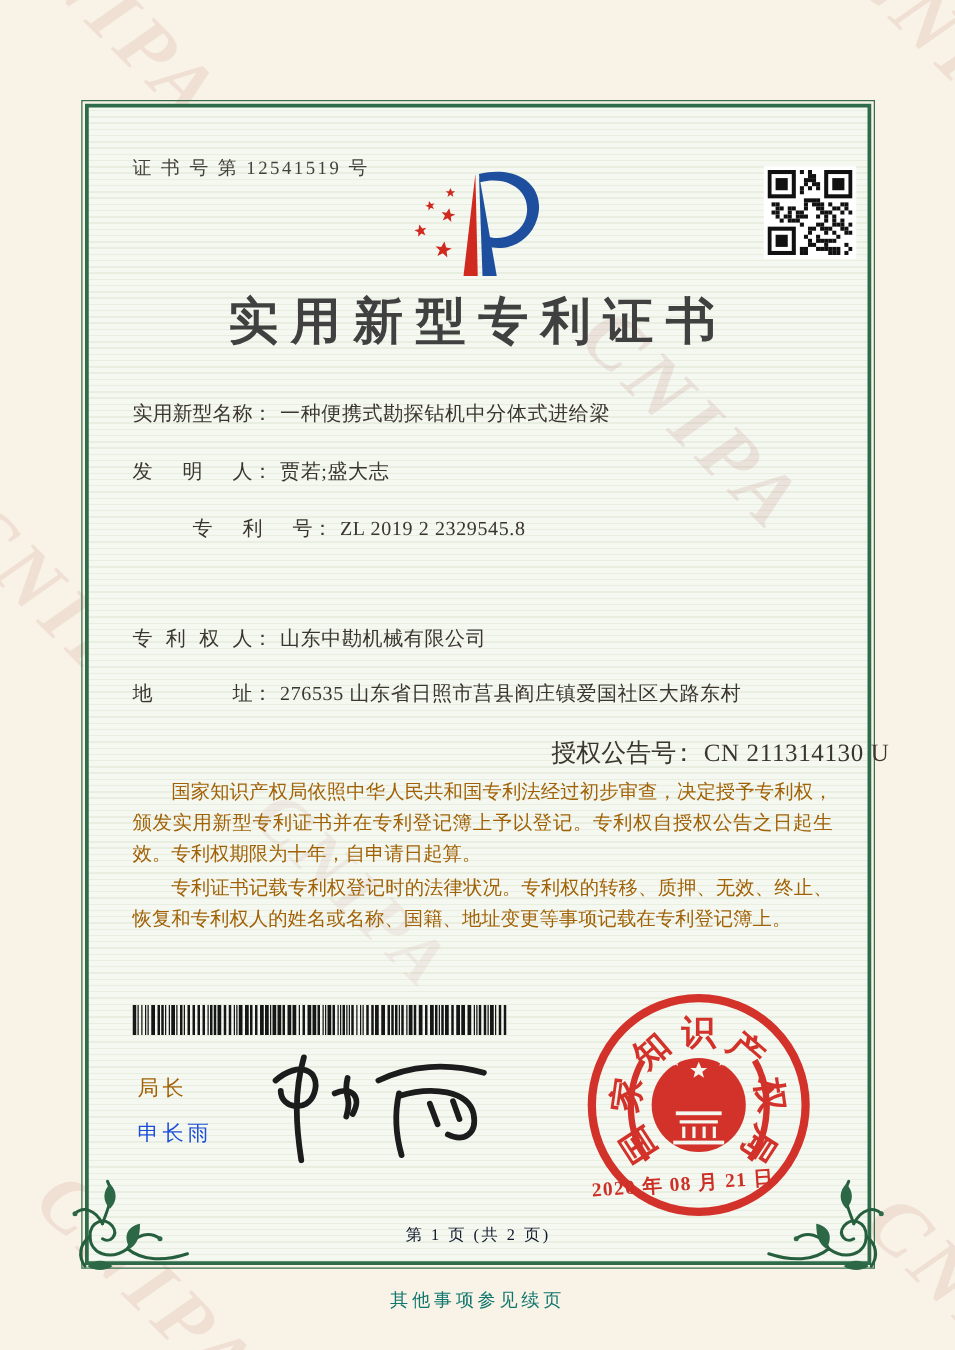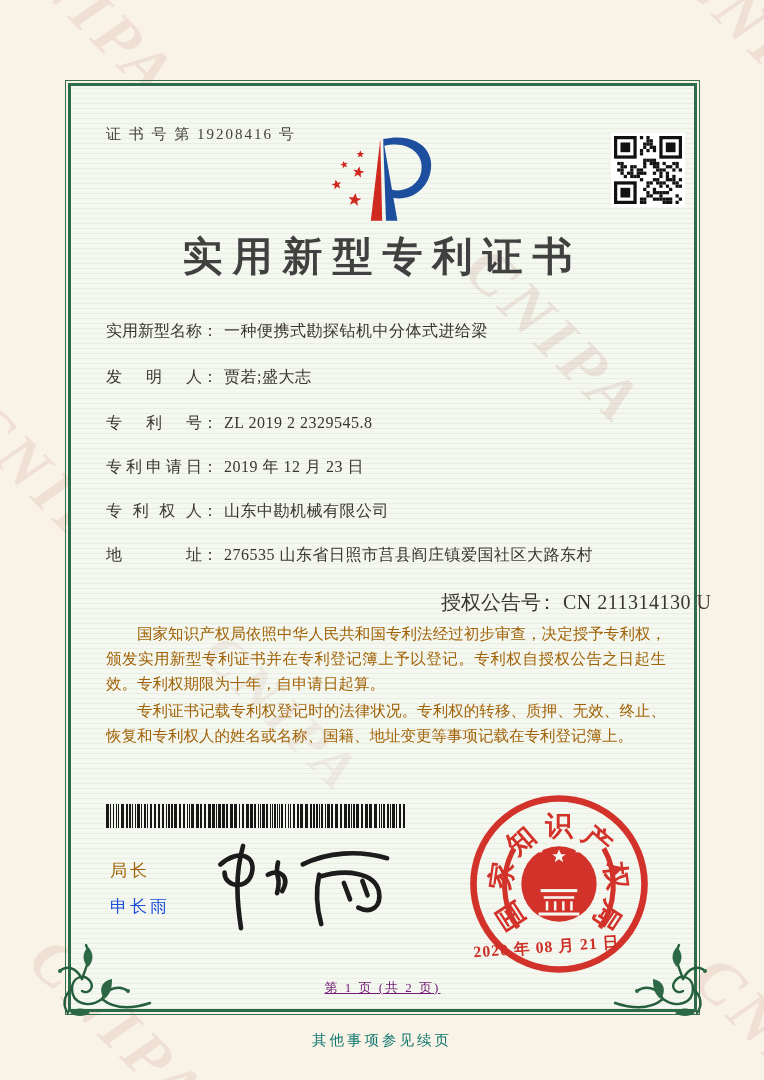--- a/index.html
+++ b/index.html
@@ -59,21 +59,21 @@
   .barcode{ position:absolute; left:40px; top:723px; width:312px; height:24px; }
   .sig-title{ position:absolute; left:44px; top:778px; font-size:17px; color:#a16207; letter-spacing:3px;}
   .sig-name{ position:absolute; left:44px; top:814px; font-size:17px; color:#1d4ed8; letter-spacing:3px;}
   .signature{ position:absolute; left:138px; top:752px; width:216px; height:104px; }
   .seal{ position:absolute; left:381px; top:706px; width:226px; height:194px; z-index:3; }
   .sealch{ font-size:27px; font-weight:700; fill:#d0241c; text-anchor:middle;
            font-family:"Liberation Serif",serif; }
   .sealdate{ font-size:15.5px; font-weight:600; fill:#c92118; text-anchor:middle;
              letter-spacing:1px; font-family:"Liberation Serif",serif; }
   .pagenum{ position:absolute; left:0; top:898px; width:100%; text-align:center;
-            font-size:13px; letter-spacing:2px; color:#701a75;text-decoration:underline; }
+            font-size:13px; letter-spacing:2px; color:#0f172a; }
   .contnote{ position:absolute; left:0; top:1031px; width:100%; text-align:center;
              font-size:14.5px; letter-spacing:3px; color:#0f766e; z-index:1; }
   .flourish{ position:absolute; width:100px; height:84px; z-index:4; }
   .flourish-bl{ left:-14px; top:858px; }
   .flourish-br{ right:-14px; top:858px; transform:scaleX(-1); }
 </style>
 </head>
 <body>
 
 <div class="page">
@@ -85,21 +85,21 @@
   <span class="wm" style="left:672px; top:1008px;">CNIPA</span>
 
   <div class="cert">
     <div class="cert-inner"></div>
 
     <div class="cert-content">
 
       <span class="wm wm-inside" style="left:378px; top:218px;">CNIPA</span>
       <span class="wm wm-inside" style="left:118px; top:600px; font-size:56px; color:rgba(198,150,140,0.14);">CNIPA</span>
 
-      <div class="certno">证 书 号 第 19208416 号</div>
+      <div class="certno">证 书 号 第 12541519 号</div>
 
       <svg class="logo" viewBox="0 0 120 100">
         <g fill="#d02920">
           <path transform="translate(33,24) scale(4.2)" d="M0,-1 L0.294,-0.309 L0.951,-0.309 L0.405,0.118 L0.588,0.809 L0,0.4 L-0.588,0.809 L-0.405,0.118 L-0.951,-0.309 L-0.294,-0.309 Z"></path>
           <path transform="translate(16,35) scale(4.2) rotate(-15)" d="M0,-1 L0.294,-0.309 L0.951,-0.309 L0.405,0.118 L0.588,0.809 L0,0.4 L-0.588,0.809 L-0.405,0.118 L-0.951,-0.309 L-0.294,-0.309 Z"></path>
           <path transform="translate(31,43) scale(6.2) rotate(10)" d="M0,-1 L0.294,-0.309 L0.951,-0.309 L0.405,0.118 L0.588,0.809 L0,0.4 L-0.588,0.809 L-0.405,0.118 L-0.951,-0.309 L-0.294,-0.309 Z"></path>
           <path transform="translate(8,56) scale(5.4) rotate(-12)" d="M0,-1 L0.294,-0.309 L0.951,-0.309 L0.405,0.118 L0.588,0.809 L0,0.4 L-0.588,0.809 L-0.405,0.118 L-0.951,-0.309 L-0.294,-0.309 Z"></path>
           <path transform="translate(27,72) scale(7.2) rotate(8)" d="M0,-1 L0.294,-0.309 L0.951,-0.309 L0.405,0.118 L0.588,0.809 L0,0.4 L-0.588,0.809 L-0.405,0.118 L-0.951,-0.309 L-0.294,-0.309 Z"></path>
           <polygon points="54,8 44,94 56,94"></polygon>
         </g>
@@ -233,25 +233,22 @@
         </svg>
 
       <div class="title">实用新型专利证书</div>
 
       <div class="frow" style="top:240px;">
         <span class="flabel">实用新型名称</span><span class="fcolon">：</span><span class="fval">一种便携式勘探钻机中分体式进给梁</span>
       </div>
       <div class="frow" style="top:286px;">
         <span class="flabel">发明人</span><span class="fcolon">：</span><span class="fval">贾若;盛大志</span>
       </div>
-      <div class="frow" style="top:332px;">
+      <div class="frow" style="top:332px;margin-left:48px;">
         <span class="flabel">专利号</span><span class="fcolon">：</span><span class="fval">ZL 2019 2 2329545.8</span>
-      </div>
-      <div class="frow" style="top:376px;">
-        <span class="flabel">专利申请日</span><span class="fcolon">：</span><span class="fval">2019 年 12 月 23 日</span>
       </div>
       <div class="frow" style="top:420px;">
         <span class="flabel">专利权人</span><span class="fcolon">：</span><span class="fval">山东中勘机械有限公司</span>
       </div>
       <div class="frow" style="top:464px;">
         <span class="flabel">地址</span><span class="fcolon">：</span><span class="fval">276535 山东省日照市莒县阎庄镇爱国社区大路东村</span>
       </div>
       <div class="frow" style="top:508px;">
         <span class="frow2"><span class="flabel">授权公告号</span><span class="fcolon">：</span><span class="fval">CN 211314130 U</span></span>
       </div>

